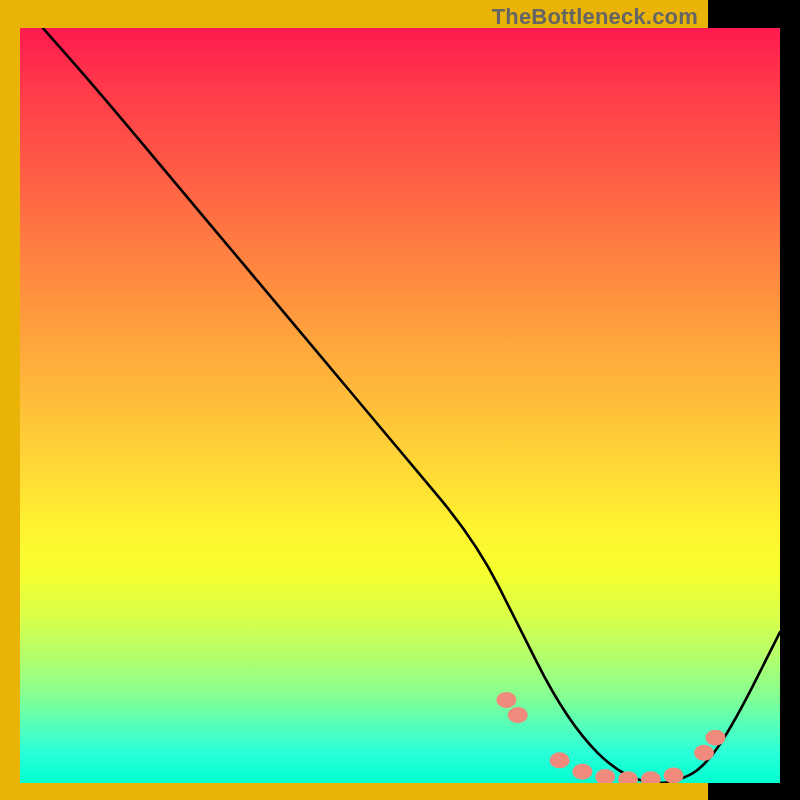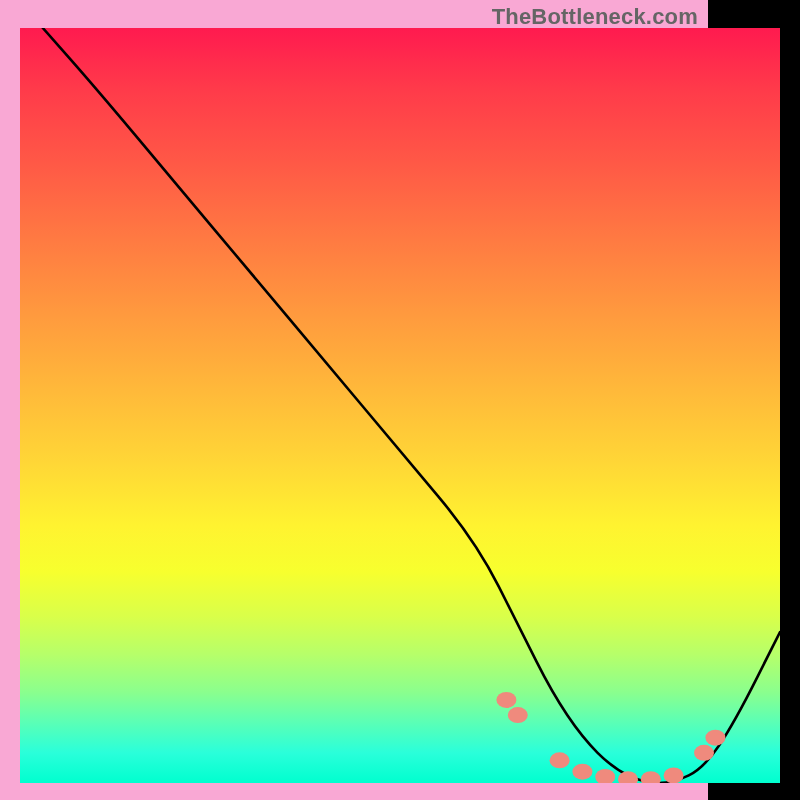--- a/index.html
+++ b/index.html
@@ -1,21 +1,21 @@
 <!DOCTYPE html>
 <html><head>
 <meta charset="utf-8">
 <style>
   * { margin: 0; padding: 0; box-sizing: border-box; }
   html, body { width: 800px; height: 800px; overflow: hidden; background: #000; }
   .canvas {
     position: relative;
     width: 708px;
     height: 800px;
-    background: #f9a8d4;
+    background: #eab308;
   }
   .attribution {
     position: absolute;
     top: 4px;
     right: 10px;
     font-family: Arial, Helvetica, sans-serif;
     font-size: 22px;
     font-weight: 600;
     color: #656565;
     letter-spacing: 0.2px;

